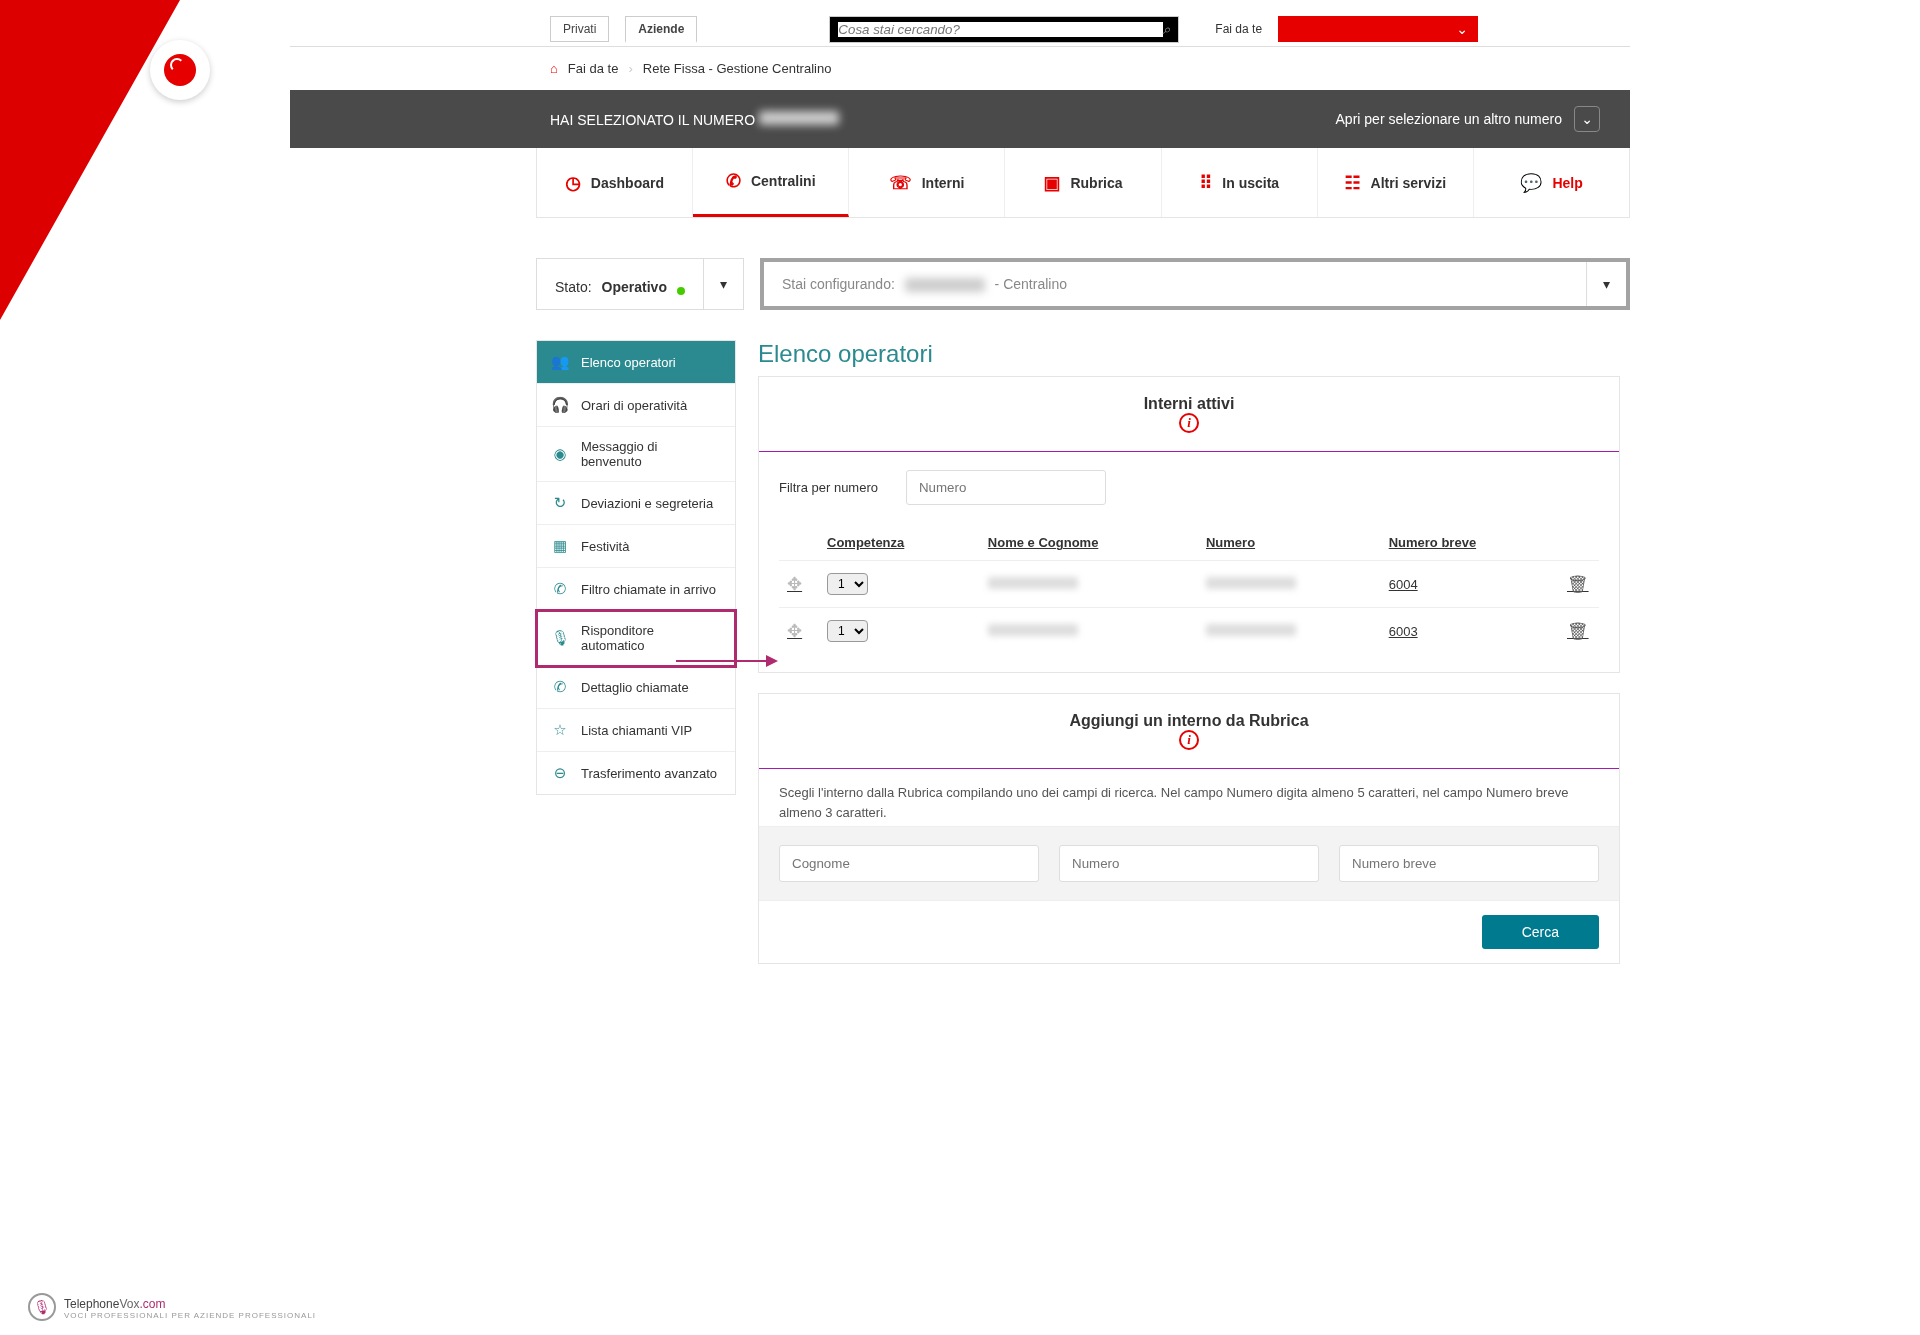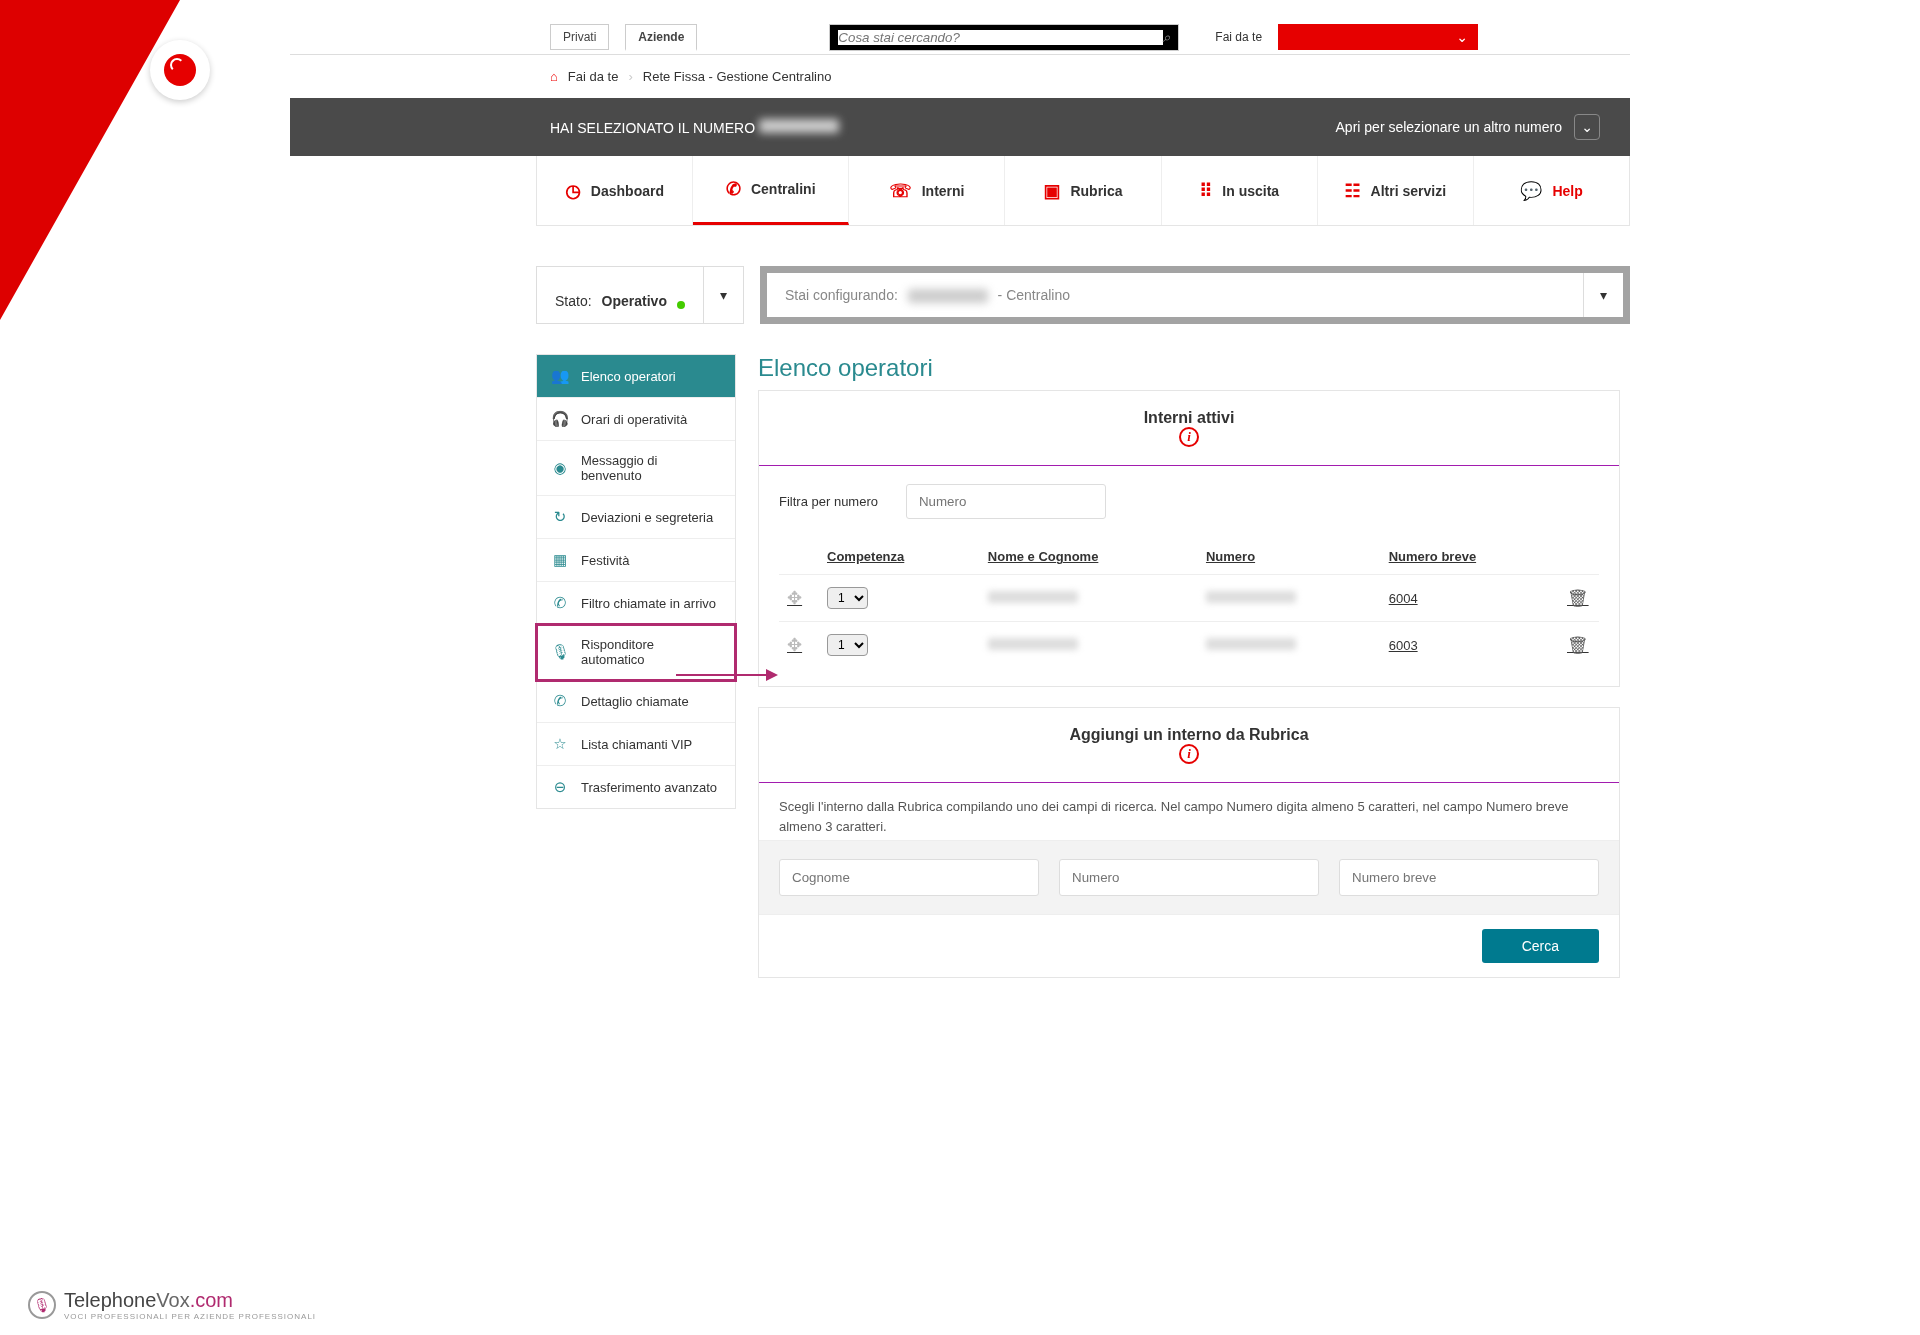--- a/index.html
+++ b/index.html
@@ -3,21 +3,21 @@
 <meta charset="utf-8">
 <style>
 * { box-sizing: border-box; margin: 0; padding: 0; }
 body { font-family: Arial, Helvetica, sans-serif; background: #fff; color: #333; font-size: 14px; }
 
 .red-corner { position: absolute; left: 0; top: 0; width: 0; height: 0; border-top: 320px solid #d00; border-right: 180px solid transparent; z-index: 0; }
 .logo-circle { position: absolute; left: 150px; top: 40px; width: 60px; height: 60px; border-radius: 50%; background: #fff; display: flex; align-items: center; justify-content: center; z-index: 5; box-shadow: 0 2px 6px rgba(0,0,0,.2); }
 .logo-circle .speech { width: 32px; height: 32px; border-radius: 50%; background: #e60000; position: relative; }
 .logo-circle .speech::before { content:''; position:absolute; top:4px; left:6px; width:10px; height:10px; border-radius:50%; border:2px solid #fff; border-bottom-color:transparent; border-right-color:transparent; }
 
-.page { position: relative; max-width: 1340px; margin: 14px auto; }
+.page { position: relative; max-width: 1340px; margin: 6px auto; }
 
 .topbar { display: flex; align-items: center; gap: 16px; padding: 6px 0 0 260px; height: 40px; position: relative; z-index: 2; }
 .tabpill { border: 1px solid #ccc; padding: 5px 12px; background: #fff; font-size: 12px; cursor: pointer; color: #444; }
 .tabpill.active { border-bottom: 2px solid #fff; position: relative; z-index: 3; font-weight: bold; }
 .searchbox { flex: 0 0 350px; border: 1px solid #ccc; background: #000000; display: flex; align-items: center; padding: 4px 8px; font-style: italic; color: #888; }
 .searchbox input { border: none; outline: none; flex: 1; font-style: italic; }
 .fai-label { font-size: 12px; margin-left: 20px; }
 .red-dropdown { width: 200px; height: 26px; background: #e60000; color: #fff; display: flex; align-items: center; justify-content: flex-end; padding: 0 10px; }
 
 .breadcrumb { border-top: 1px solid #ddd; padding: 14px 0 14px 260px; font-size: 13px; display: flex; align-items: center; gap: 10px; position: relative; z-index: 2; }
@@ -35,21 +35,21 @@
 .maintab:last-child { border-right: none; }
 .maintab.active { border-bottom: 3px solid #e60000; }
 .maintab .ic { color: #e60000; font-size: 18px; }
 .maintab.help { color: #e60000; }
 
 .subrow { display: flex; gap: 16px; margin: 40px 0 0 246px; }
 .statobox { border: 1px solid #ddd; display: flex; }
 .statobox .left { padding: 14px 18px; display: flex; align-items: flex-end; gap: 10px; }
 .statobox .dot { width: 8px; height: 8px; border-radius: 50%; background: #4c0; display: inline-block; }
 .statobox .drop { border-left: 1px solid #ddd; width: 40px; display: flex; align-items: center; justify-content: center; }
-.configbox { border: 7px solid #a3a3a3; flex: 1; display: flex; }
+.configbox { border: 4px solid #a3a3a3; flex: 1; display: flex; }
 .configbox .left { flex: 1; padding: 14px 18px; color: #888; }
 .configbox .drop { border-left: 1px solid #ddd; width: 40px; display: flex; align-items: center; justify-content: center; }
 
 .workarea { display: flex; gap: 22px; margin: 30px 0 0 246px; align-items: flex-start; }
 .sidemenu { width: 200px; border: 1px solid #e5e5e5; }
 .sidemenu .item { padding: 12px 14px; border-bottom: 1px solid #eee; display: flex; align-items: center; gap: 12px; font-size: 13px; cursor: pointer; }
 .sidemenu .item:last-child { border-bottom: none; }
 .sidemenu .item.active { background: #2a8a8f; color: #fff; }
 .sidemenu .item.highlight { outline: 3px solid #b02a6f; outline-offset: -1px; }
 .sidemenu .ic { color: #2a8a8f; width: 18px; text-align: center; font-size: 15px; }
@@ -81,21 +81,21 @@
 .tdblur { display:inline-block; width:90px; height:12px; background:#ddd; filter:blur(3px); border-radius:2px; }
 
 .panel-desc { padding: 14px 20px 4px; color: #555; font-size: 13px; line-height: 1.5; }
 .searchrow { display: flex; gap: 20px; padding: 18px 20px; background: #f3f3f3; border-top: 1px solid #eee; }
 .searchrow input { flex: 1; border: 1px solid #ddd; padding: 10px 12px; border-radius: 3px; }
 .btnrow { padding: 14px 20px; text-align: right; border-top: 1px solid #eee; }
 .btn-cerca { background: #007a8f; color: #fff; border: none; padding: 9px 40px; border-radius: 3px; cursor: pointer; font-size: 14px; }
 
 .footer-logo { position: fixed; left: 28px; bottom: 14px; display: flex; align-items: center; gap: 8px; }
 .footer-logo .micc { width: 28px; height: 28px; border: 2px solid #999; border-radius: 50%; display: flex; align-items: center; justify-content: center; color: #b02a6f; font-size: 14px; }
-.footer-logo .txt { font-size: 20px; color: #666; }
+.footer-logo .txt { font-size: 12px; color: #666; }
 .footer-logo .txt b { color: #444; font-weight: normal; }
 .footer-logo .dom { color: #b02a6f; }
 .footer-logo .sub { font-size: 8px; color: #999; letter-spacing: 1px; display:block; }
 </style>
 </head>
 <body>
 
 <div class="red-corner"></div>
 <div class="logo-circle">
     <div class="speech"></div>

